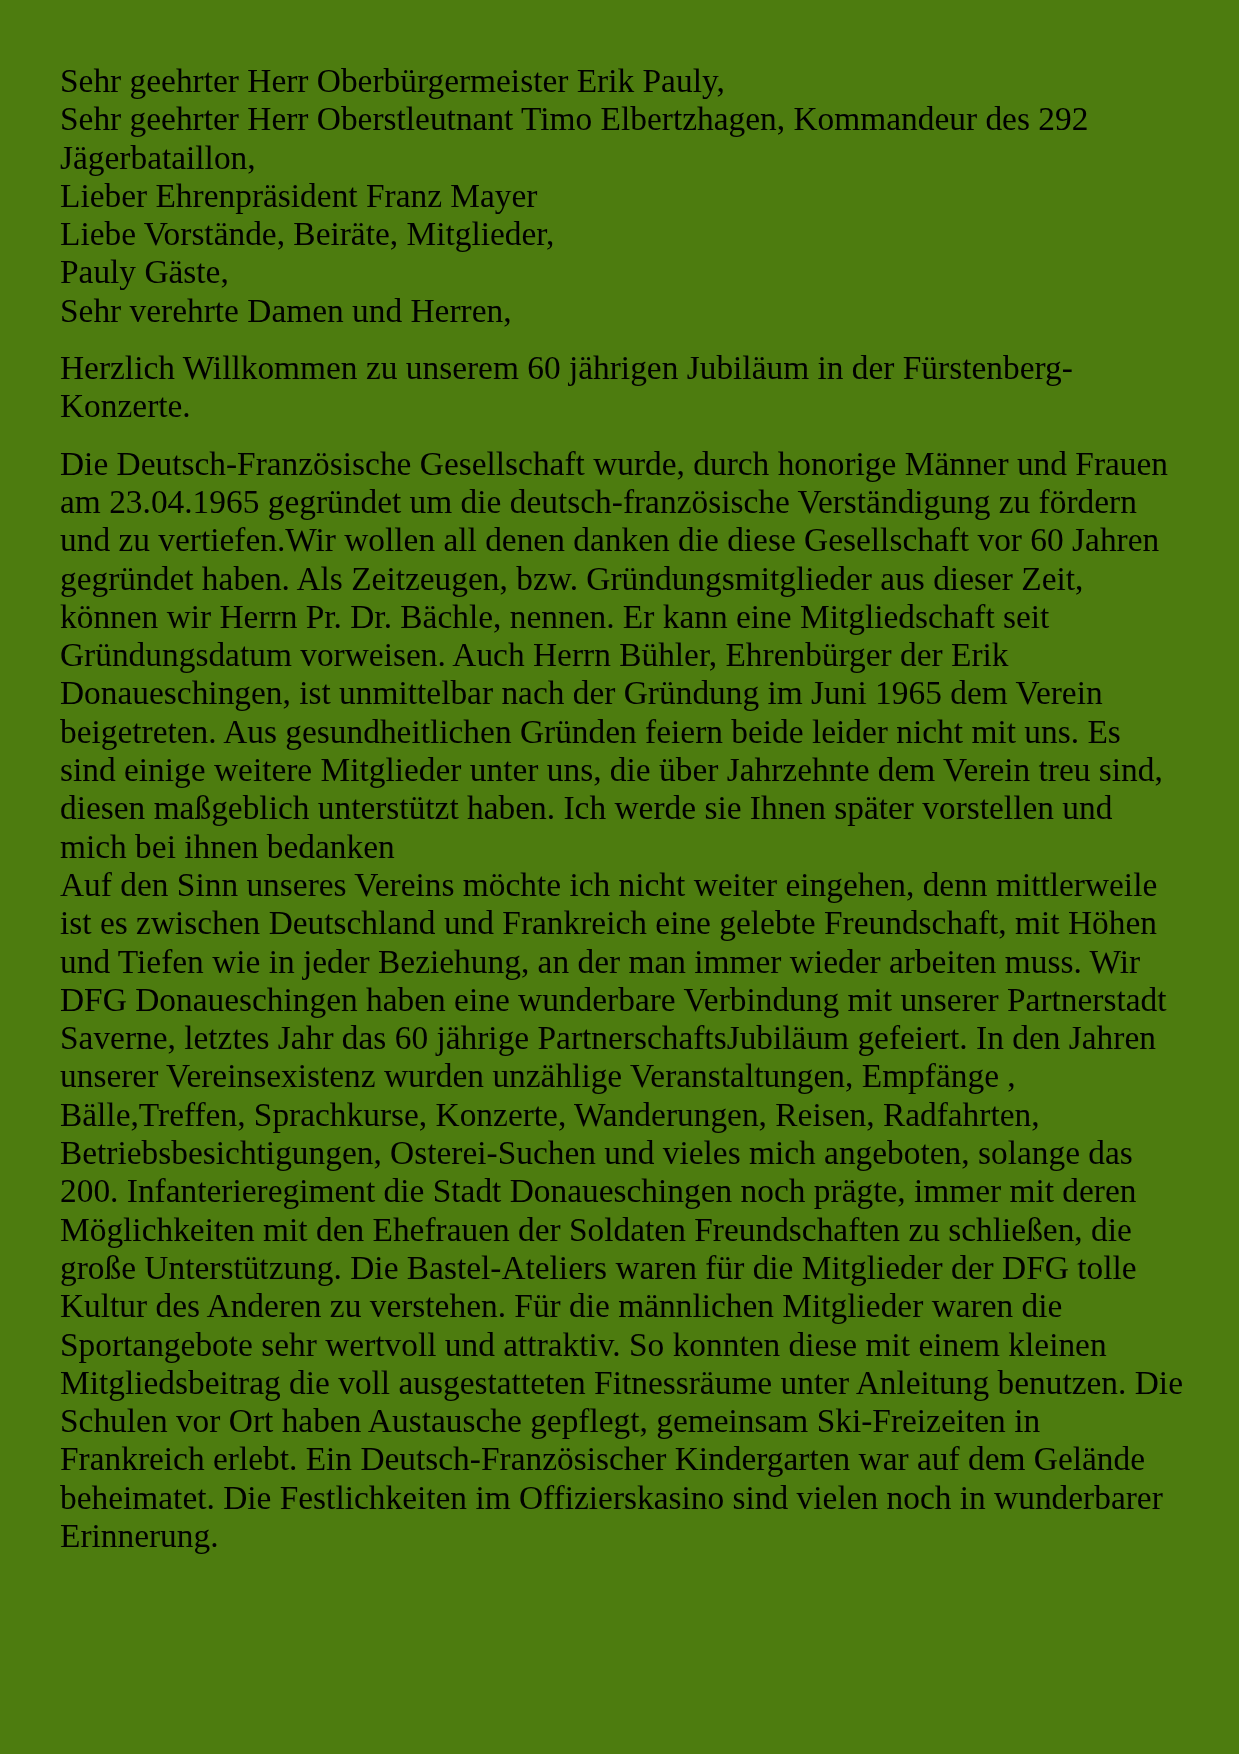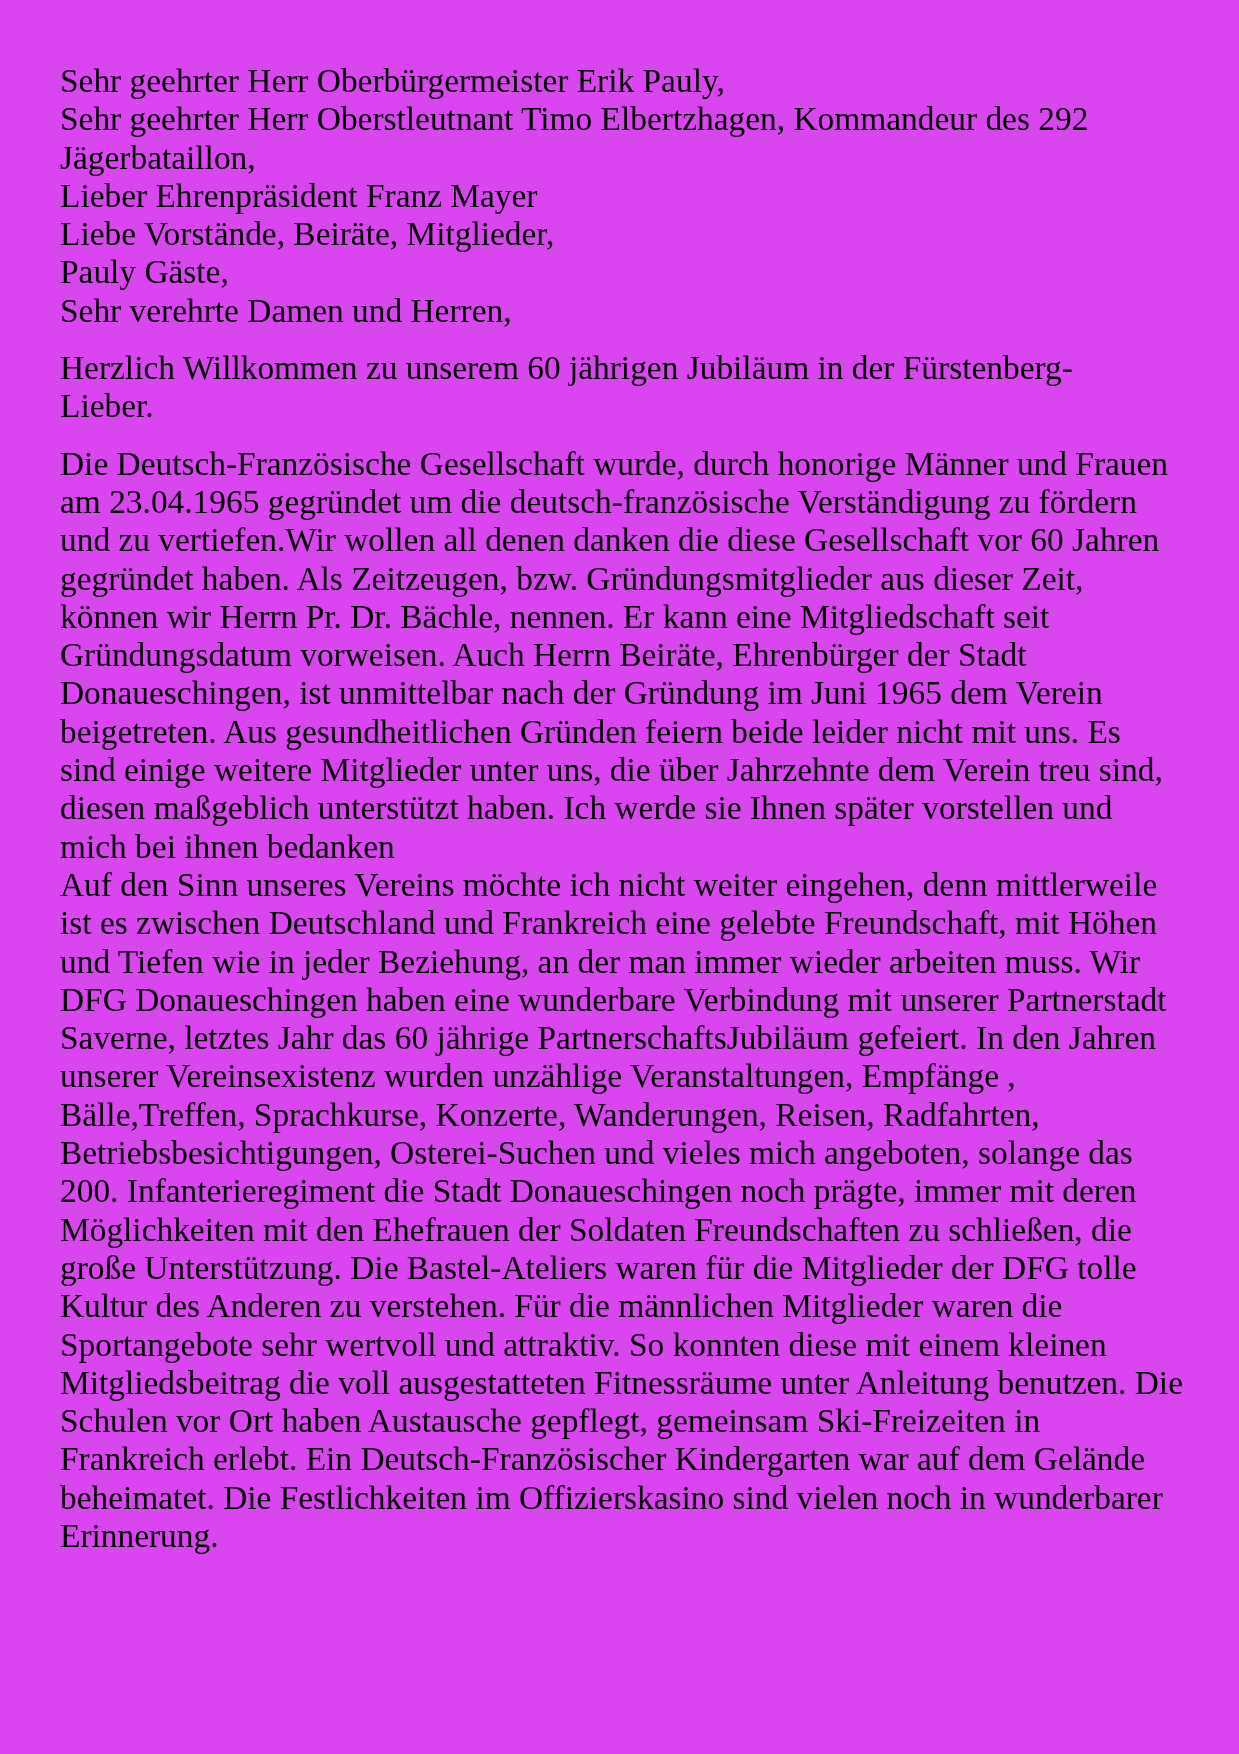--- a/index.html
+++ b/index.html
@@ -5,21 +5,21 @@
   html, body {
     margin: 0;
     padding: 0;
     background: #ffffff;
   }
   .page {
     position: relative;
     width: 1239px;
     height: 1754px;
     margin: 0;
-    background: #d946ef;
+    background: #4d7c0f;
     color: #000000;
     font-family: "Liberation Serif", "DejaVu Serif", serif;
     font-size: 33.4px;
     line-height: 38.3px;
     box-sizing: border-box;
     padding: 62px 30px 0 60px;
     overflow: hidden;
   }
   .block + .block {
     margin-top: 19px; 
@@ -38,29 +38,29 @@
         <div class="line">Sehr geehrter Herr Oberbürgermeister Erik Pauly,</div>
         <div class="line">Sehr geehrter Herr Oberstleutnant Timo Elbertzhagen, Kommandeur des 292</div>
         <div class="line">Jägerbataillon,</div>
         <div class="line">Lieber Ehrenpräsident Franz Mayer</div>
         <div class="line">Liebe Vorstände, Beiräte, Mitglieder,</div>
         <div class="line">Pauly Gäste,</div>
         <div class="line">Sehr verehrte Damen und Herren,</div>
       </div>
       <div class="block">
         <div class="line">Herzlich Willkommen zu unserem 60 jährigen Jubiläum in der Fürstenberg-</div>
-        <div class="line">Lieber.</div>
+        <div class="line">Konzerte.</div>
       </div>
       <div class="block">
         <div class="line">Die Deutsch-Französische Gesellschaft wurde, durch honorige Männer und Frauen</div>
         <div class="line">am 23.04.1965 gegründet um die deutsch-französische Verständigung zu fördern</div>
         <div class="line">und zu vertiefen.Wir wollen all denen danken die diese Gesellschaft vor 60 Jahren</div>
         <div class="line">gegründet haben. Als Zeitzeugen, bzw. Gründungsmitglieder aus dieser Zeit,</div>
         <div class="line">können wir Herrn Pr. Dr. Bächle, nennen. Er kann eine Mitgliedschaft seit</div>
-        <div class="line">Gründungsdatum vorweisen. Auch Herrn Beiräte, Ehrenbürger der Stadt</div>
+        <div class="line">Gründungsdatum vorweisen. Auch Herrn Bühler, Ehrenbürger der Erik</div>
         <div class="line">Donaueschingen, ist unmittelbar nach der Gründung im Juni 1965 dem Verein</div>
         <div class="line">beigetreten. Aus gesundheitlichen Gründen feiern beide leider nicht mit uns. Es</div>
         <div class="line">sind einige weitere Mitglieder unter uns, die über Jahrzehnte dem Verein treu sind,</div>
         <div class="line">diesen maßgeblich unterstützt haben. Ich werde sie Ihnen später vorstellen und</div>
         <div class="line">mich bei ihnen bedanken</div>
         <div class="line">Auf den Sinn unseres Vereins möchte ich nicht weiter eingehen, denn mittlerweile</div>
         <div class="line">ist es zwischen Deutschland und Frankreich eine gelebte Freundschaft, mit Höhen</div>
         <div class="line">und Tiefen wie in jeder Beziehung, an der man immer wieder arbeiten muss. Wir</div>
         <div class="line">DFG Donaueschingen haben eine wunderbare Verbindung mit unserer Partnerstadt</div>
         <div class="line">Saverne, letztes Jahr das 60 jährige PartnerschaftsJubiläum gefeiert. In den Jahren</div>

